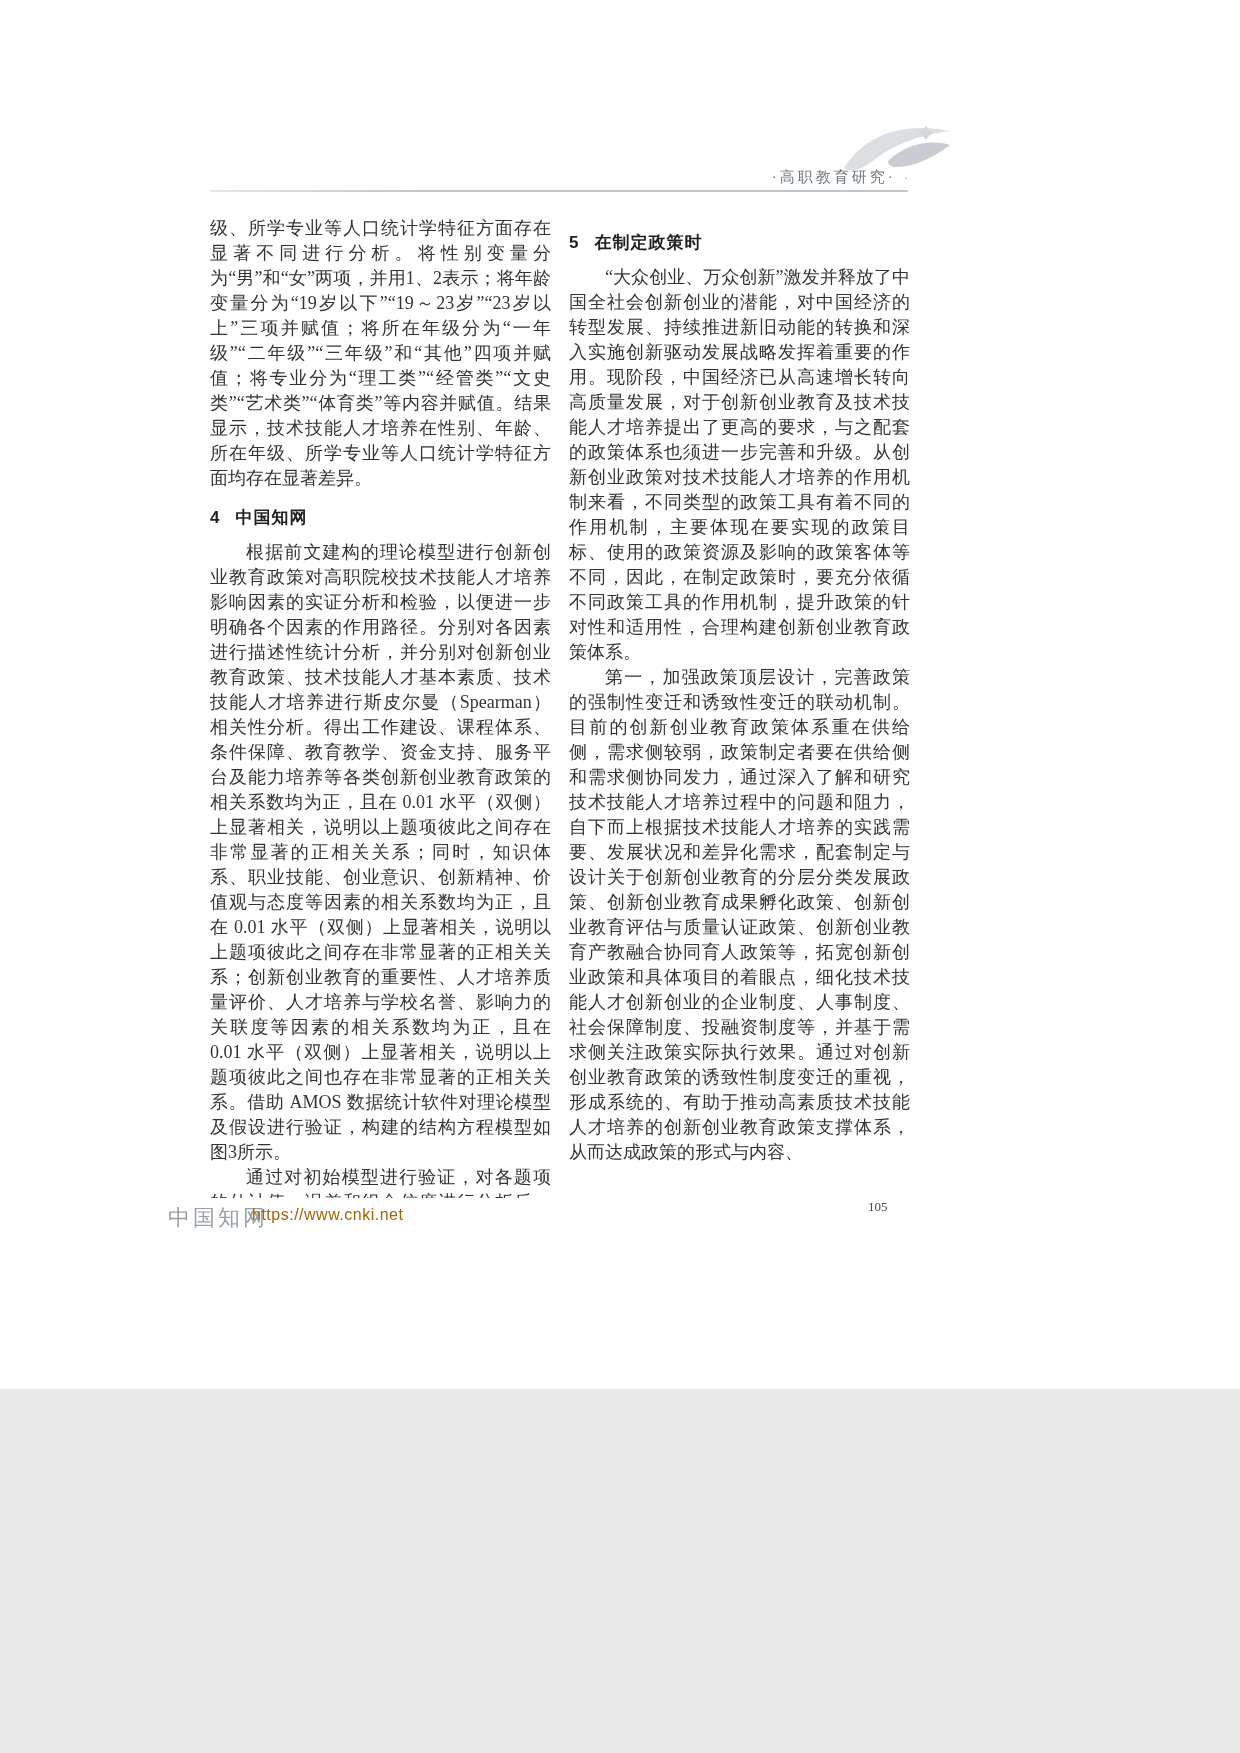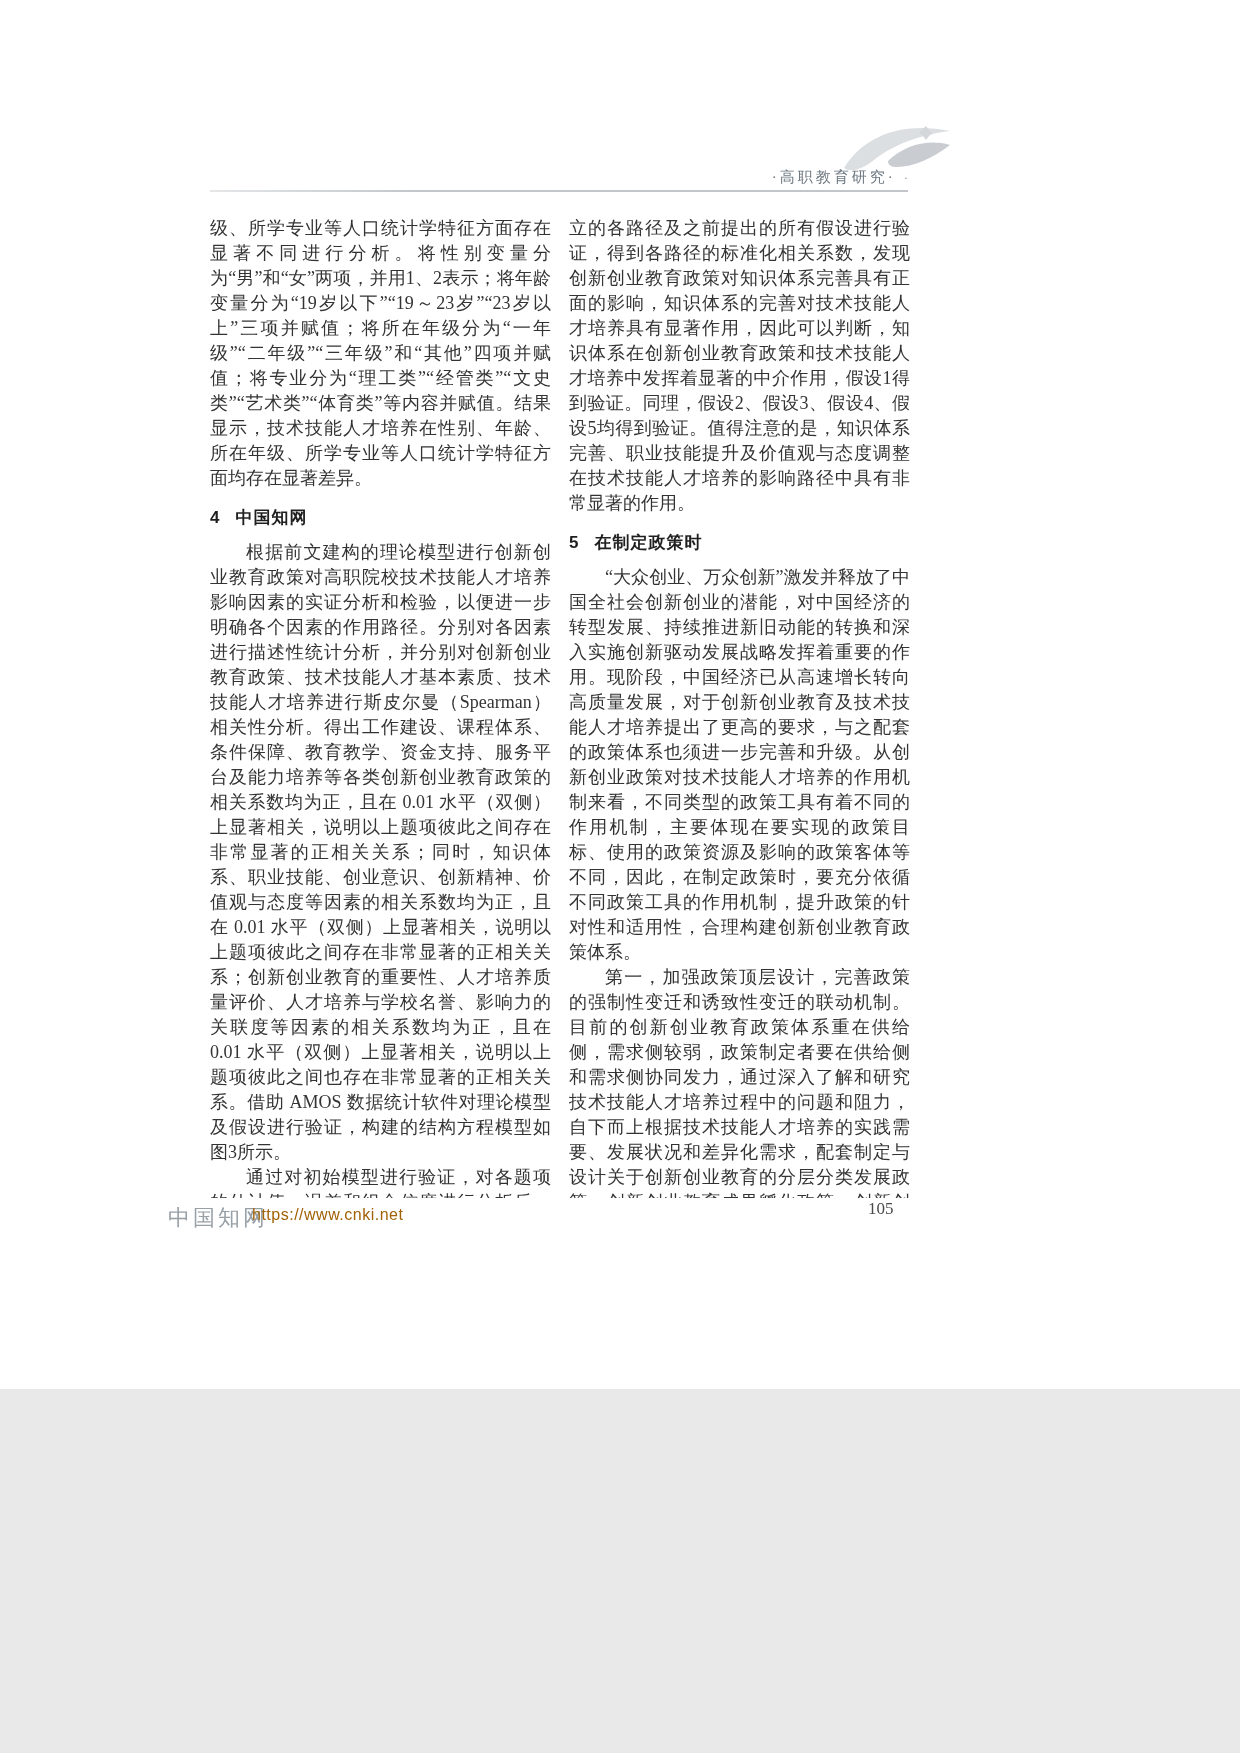--- a/index.html
+++ b/index.html
@@ -101,21 +101,21 @@
     top: 1206px;
     font-size: 16px;
     letter-spacing: 0.5px;
     color: #a16207;
     font-family: Liberation Sans, sans-serif;
   }
   .page-number {
     position: absolute;
     left: 868px;
     top: 1199px;
-    font-size: 17px;
+    font-size: 13px;
     color: #4a4a4a;
   }
 </style>
 </head>
 <body>
 
 <div class="page">
 
   <svg class="ornament" viewBox="0 0 122 72" aria-hidden="true">
     <path d="M8 52 C30 16 72 6 114 15 C82 19 55 30 38 44 C27 53 15 57 8 52 Z" fill="#dcdfe2"></path>
@@ -135,21 +135,20 @@
       <p>级、所学专业等人口统计学特征方面存在显著不同进行分析。将性别变量分为“男”和“女”两项，并用1、2表示；将年龄变量分为“19岁以下”“19～23岁”“23岁以上”三项并赋值；将所在年级分为“一年级”“二年级”“三年级”和“其他”四项并赋值；将专业分为“理工类”“经管类”“文史类”“艺术类”“体育类”等内容并赋值。结果显示，技术技能人才培养在性别、年龄、所在年级、所学专业等人口统计学特征方面均存在显著差异。</p>
       <h2 class="sec">
         <span>4</span>
         <span>中国知网</span>
       </h2>
       <p class="indent">根据前文建构的理论模型进行创新创业教育政策对高职院校技术技能人才培养影响因素的实证分析和检验，以便进一步明确各个因素的作用路径。分别对各因素进行描述性统计分析，并分别对创新创业教育政策、技术技能人才基本素质、技术技能人才培养进行斯皮尔曼（Spearman）相关性分析。得出工作建设、课程体系、条件保障、教育教学、资金支持、服务平台及能力培养等各类创新创业教育政策的相关系数均为正，且在 0.01 水平（双侧）上显著相关，说明以上题项彼此之间存在非常显著的正相关关系；同时，知识体系、职业技能、创业意识、创新精神、价值观与态度等因素的相关系数均为正，且在 0.01 水平（双侧）上显著相关，说明以上题项彼此之间存在非常显著的正相关关系；创新创业教育的重要性、人才培养质量评价、人才培养与学校名誉、影响力的关联度等因素的相关系数均为正，且在 0.01 水平（双侧）上显著相关，说明以上题项彼此之间也存在非常显著的正相关关系。借助 AMOS 数据统计软件对理论模型及假设进行验证，构建的结构方程模型如图3所示。</p>
       <p class="indent">通过对初始模型进行验证，对各题项的估计值、误差和组合信度进行分析后，发现结构方程模型的各个变量的估计值和误差都在一个较好的水平。接着，对各潜在变量之间的关系应用AMOS进行分析，得到创新创业教育政策、知识体系、职业技能、创业意识、创新精神、价值观和态度、技术技能人才培养之间具有正向相关性，也证明了本研究收集采纳的数据对前文的理论模型是支持的。接下来，使用AMOS 22.0对建</p>
     </section>
 
     <section class="col">
-      <p>立的各路径及之前提出的所有假设进行验证，得到各路径的标准化相关系数，发现创新创业教育政策对知识体系完善具有正面的影响，知识体系的完善对技术技能人才培养具有显著作用，因此可以判断，知识体系在创新创业教育政策和技术技能人才培养中发挥着显著的中介作用，假设1得到验证。同理，假设2、假设3、假设4、假设5均得到验证。值得注意的是，知识体系完善、职业技能提升及价值观与态度调整在技术技能人才培养的影响路径中具有非常显著的作用。</p>
       <h2 class="sec">
         <span>5</span>
         <span>在制定政策时</span>
       </h2>
       <p class="indent">“大众创业、万众创新”激发并释放了中国全社会创新创业的潜能，对中国经济的转型发展、持续推进新旧动能的转换和深入实施创新驱动发展战略发挥着重要的作用。现阶段，中国经济已从高速增长转向高质量发展，对于创新创业教育及技术技能人才培养提出了更高的要求，与之配套的政策体系也须进一步完善和升级。从创新创业政策对技术技能人才培养的作用机制来看，不同类型的政策工具有着不同的作用机制，主要体现在要实现的政策目标、使用的政策资源及影响的政策客体等不同，因此，在制定政策时，要充分依循不同政策工具的作用机制，提升政策的针对性和适用性，合理构建创新创业教育政策体系。</p>
       <p class="indent">第一，加强政策顶层设计，完善政策的强制性变迁和诱致性变迁的联动机制。目前的创新创业教育政策体系重在供给侧，需求侧较弱，政策制定者要在供给侧和需求侧协同发力，通过深入了解和研究技术技能人才培养过程中的问题和阻力，自下而上根据技术技能人才培养的实践需要、发展状况和差异化需求，配套制定与设计关于创新创业教育的分层分类发展政策、创新创业教育成果孵化政策、创新创业教育评估与质量认证政策、创新创业教育产教融合协同育人政策等，拓宽创新创业政策和具体项目的着眼点，细化技术技能人才创新创业的企业制度、人事制度、社会保障制度、投融资制度等，并基于需求侧关注政策实际执行效果。通过对创新创业教育政策的诱致性制度变迁的重视，形成系统的、有助于推动高素质技术技能人才培养的创新创业教育政策支撑体系，从而达成政策的形式与内容、</p>
     </section>
 
   </main>
 

